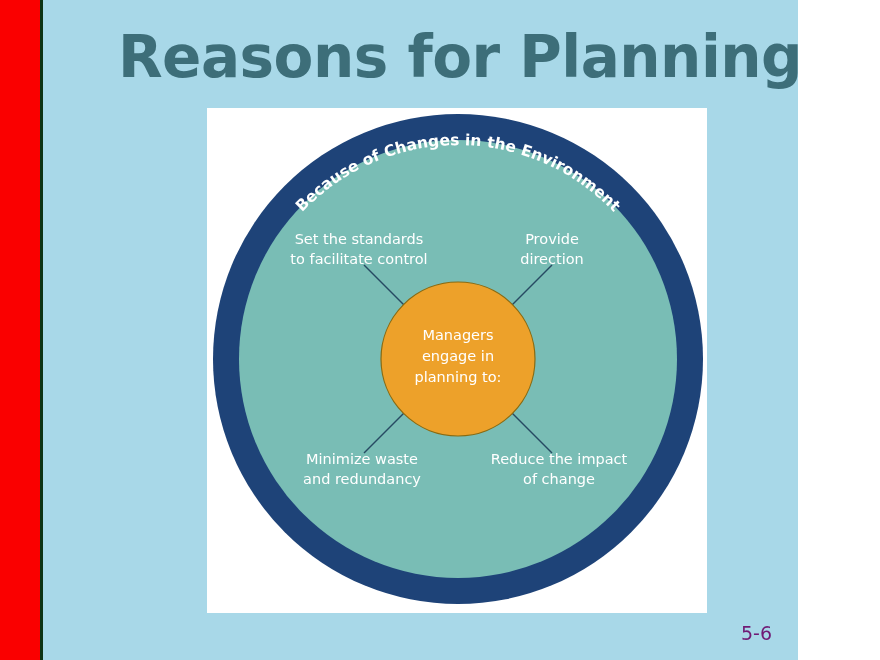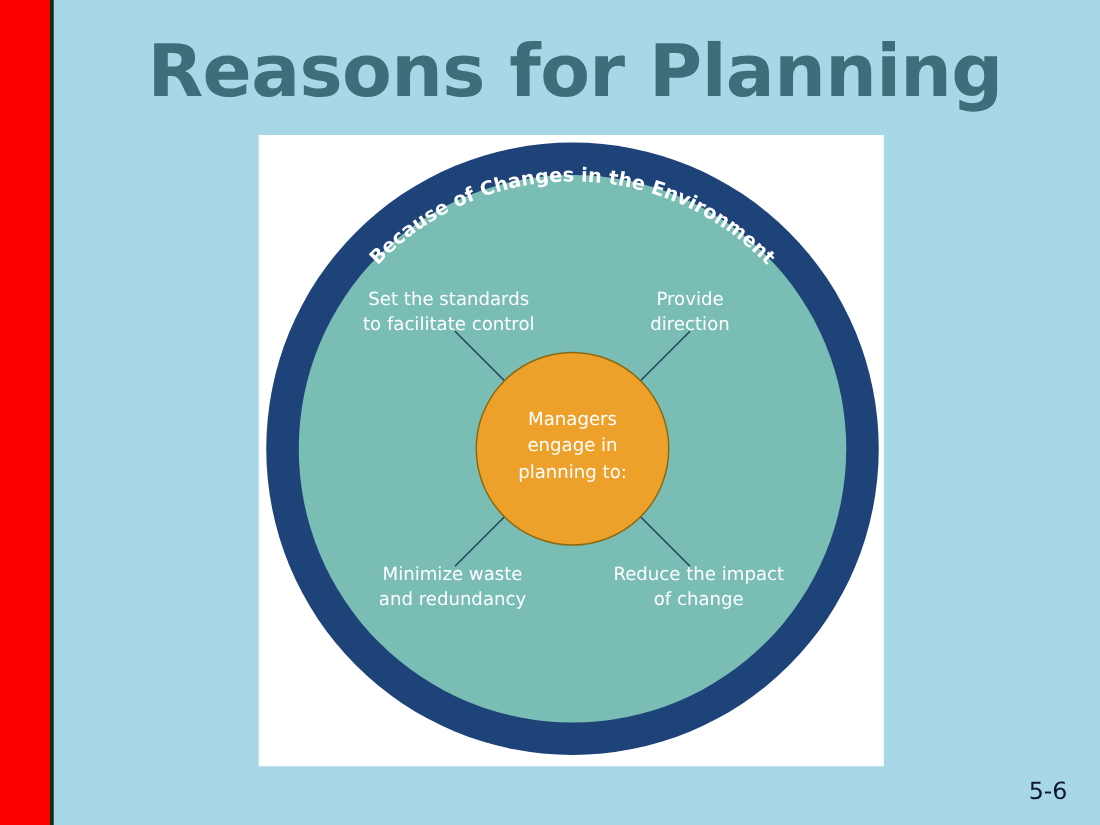--- a/index.html
+++ b/index.html
@@ -8,21 +8,21 @@
   }
   body {
     width: 880px;
     height: 660px;
     overflow: hidden;
     font-family: "Liberation Sans", sans-serif;
   }
 
   #slide {
     position: relative;
-    width: 880px;
+    width: 798px;
     height: 660px;
     background: #a8d8e8;
     overflow: hidden;
   }
 
   
   #left-red-bar {
     position: absolute;
     left: 0px;
     top: 0px;
@@ -91,21 +91,21 @@
     fill: #ffffff;
   }
 
   
   #page-number {
     position: absolute;
     right: 26px;
     bottom: 16px;
     font-family: "DejaVu Sans", sans-serif;
     font-size: 19px;
-    color: #0f172a;
+    color: #701a75;
   }
 </style>
 </head>
 <body>
 
 <div id="slide">
 
   <div id="left-red-bar"></div>
   <div id="left-dark-rule"></div>
 

